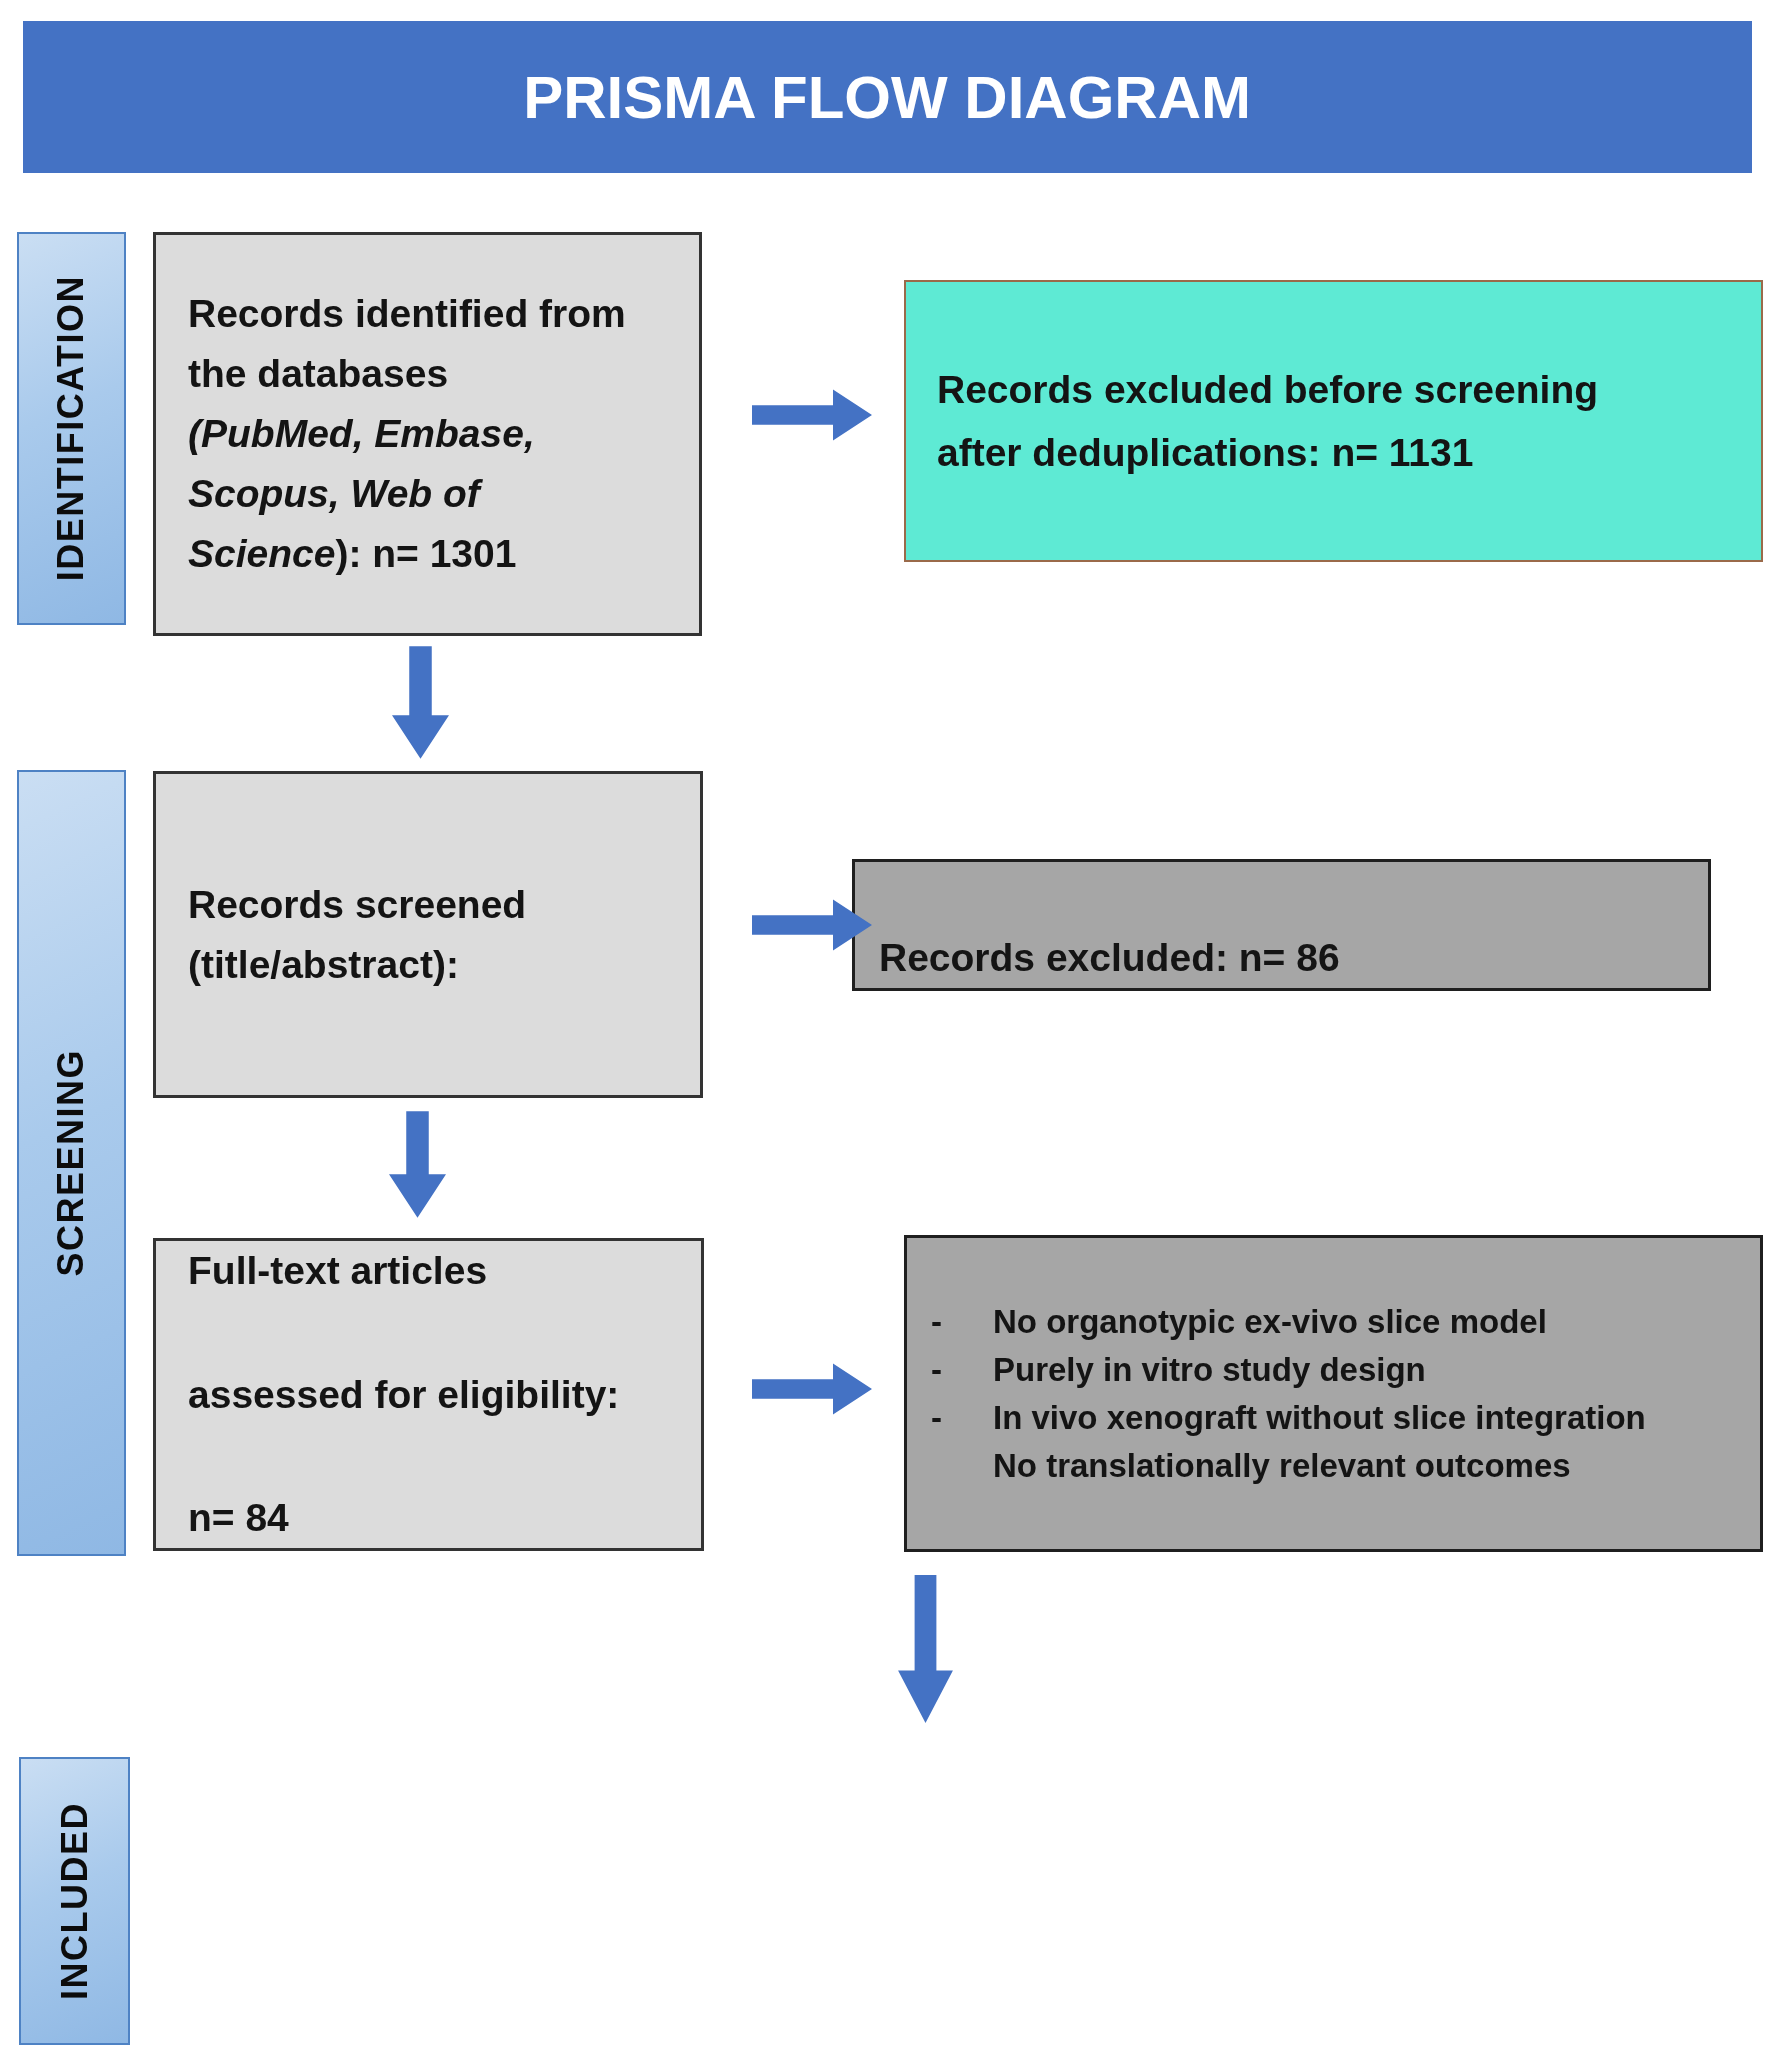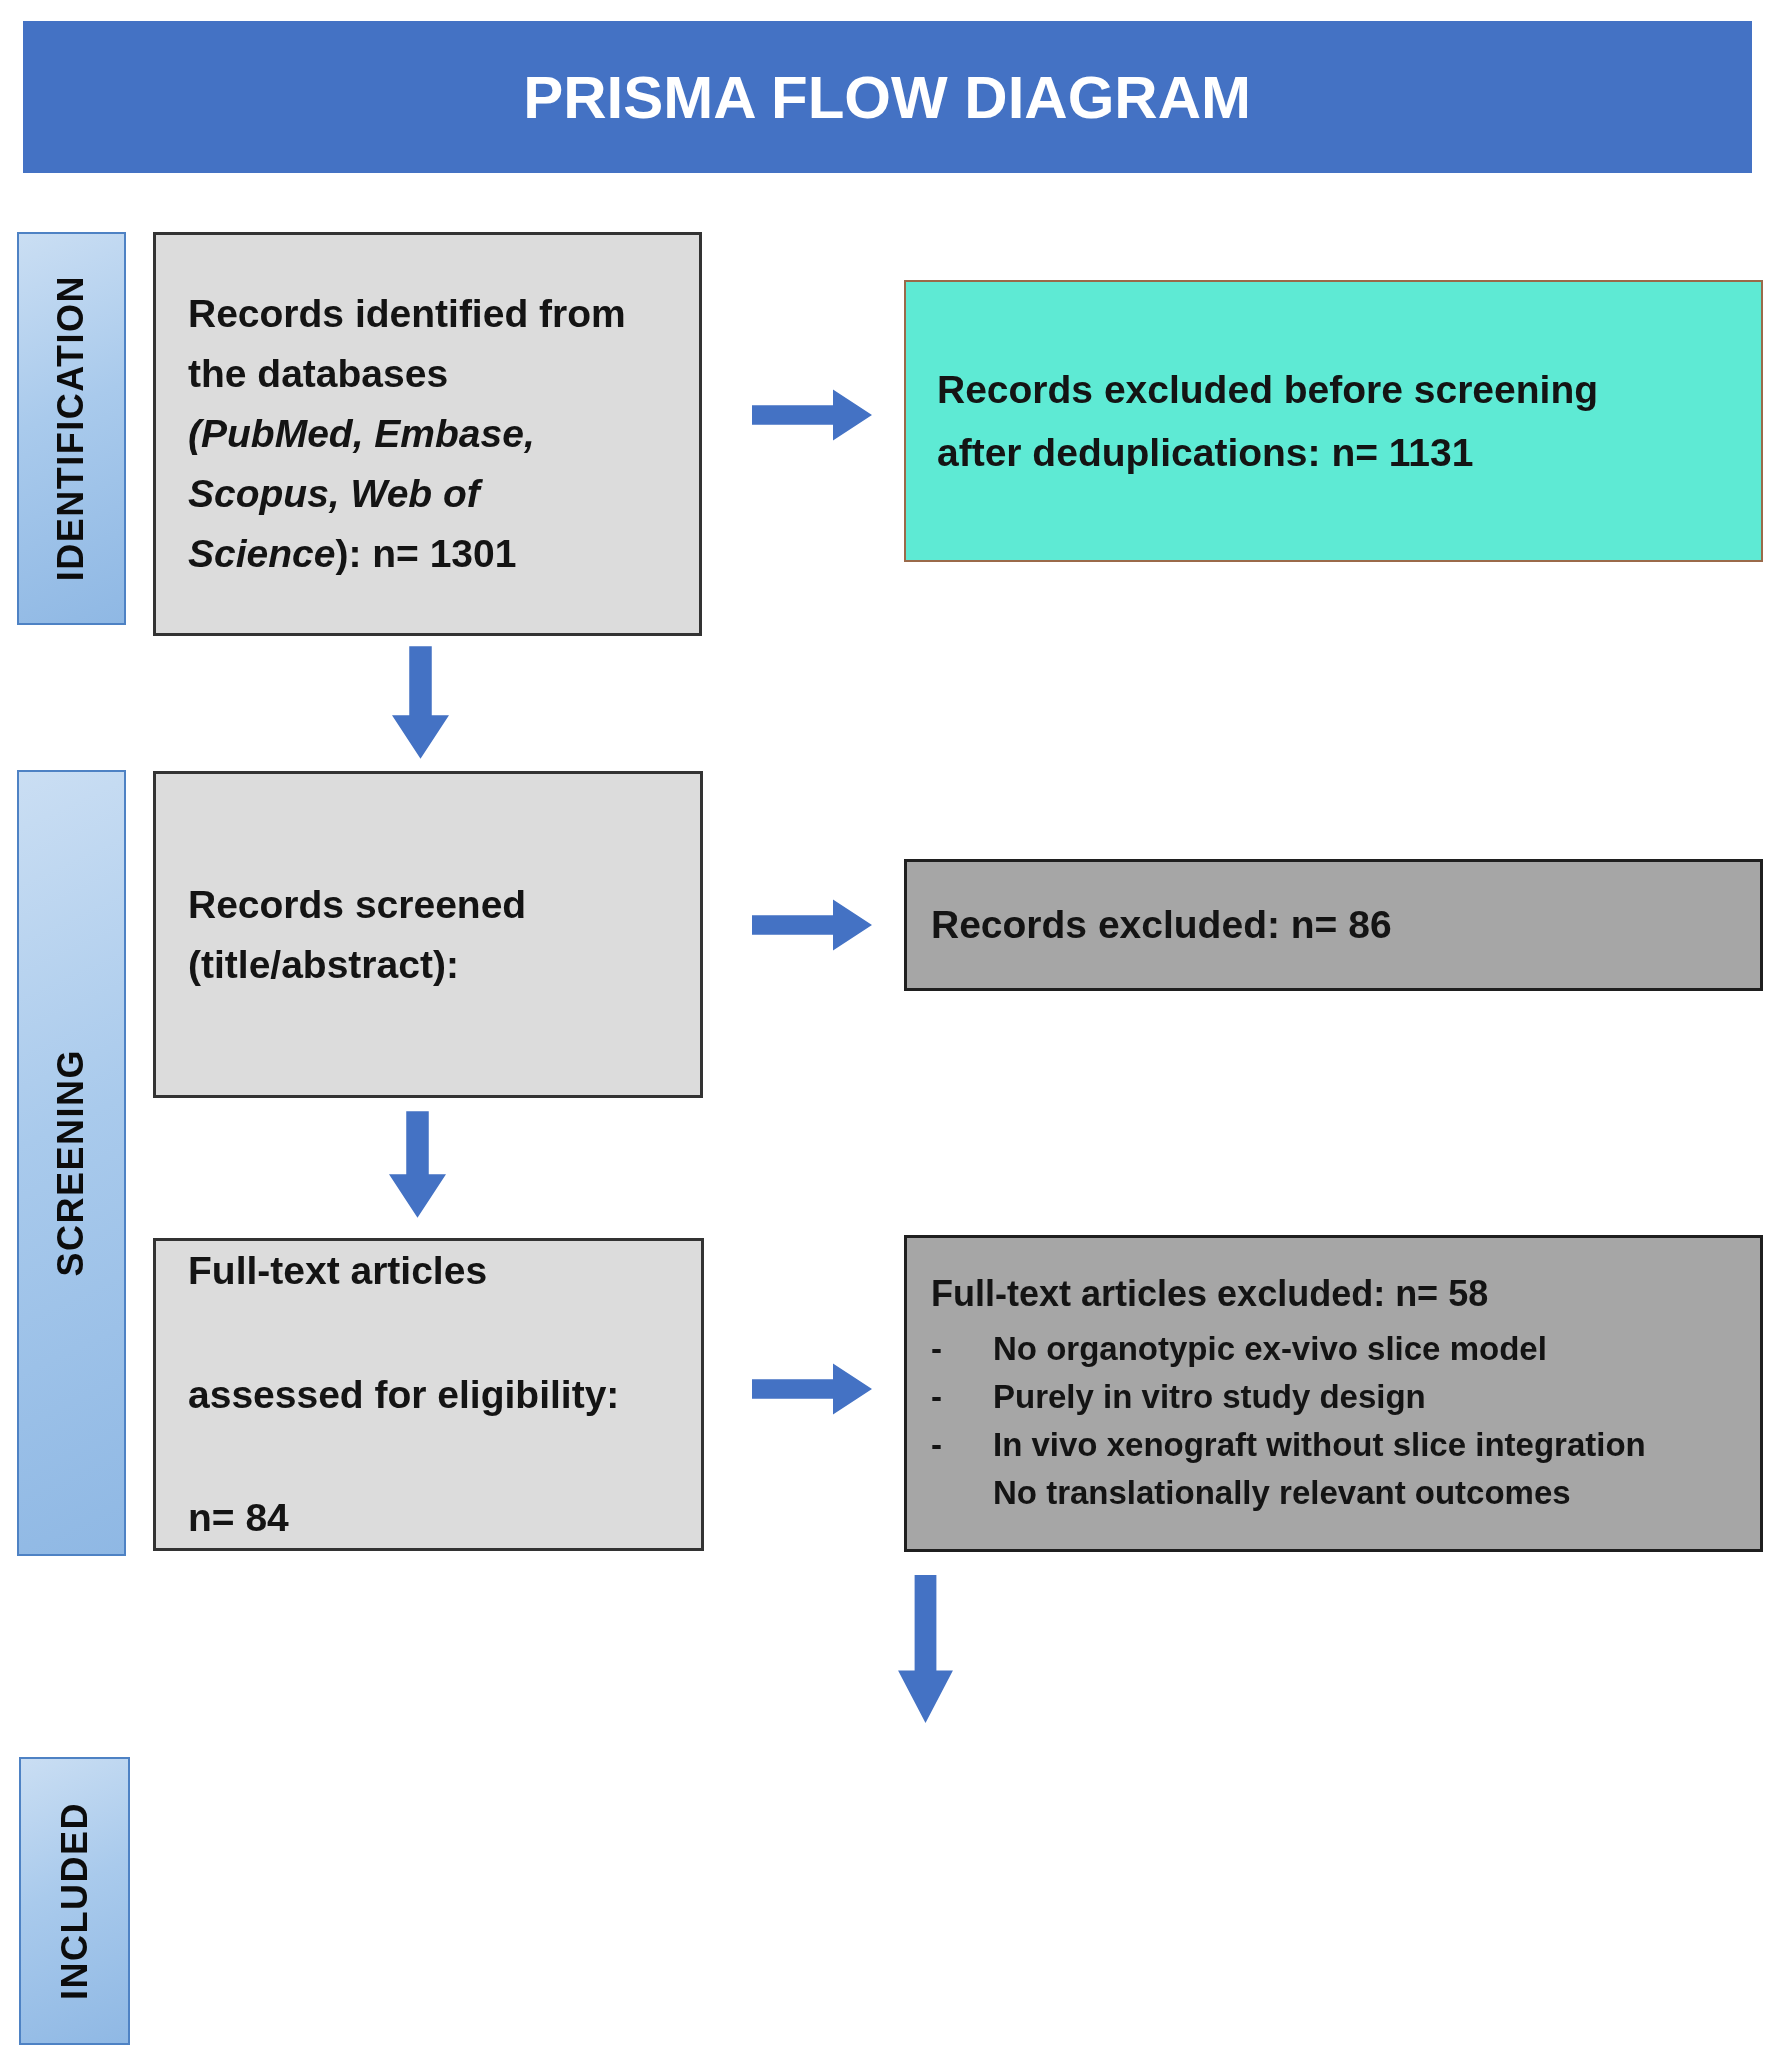--- a/index.html
+++ b/index.html
@@ -28,21 +28,21 @@
   .fbox .ln{display:block;font-weight:bold;font-size:39px;line-height:60px;white-space:nowrap;}
   .it{font-style:italic;}
 
   .box-identified{left:153px;top:232px;width:549px;height:404px;padding-left:32px;}
   .box-screened{left:153px;top:771px;width:550px;height:327px;padding-left:32px;}
   .box-fulltext{left:153px;top:1238px;width:551px;height:313px;padding-left:32px;justify-content:space-between;}
 
   .box-excl-before{left:904px;top:280px;width:859px;height:282px;padding-left:31px;
                    background:#5eead4;border:2.3px solid #9A6A4A;gap:6px;}
   .box-excl-before .ln{line-height:57px;}
-  .box-rec-excl{left:904px;top:859px;width:859px;height:132px;padding-left:24px;}
+  .box-rec-excl{left:852px;top:859px;width:859px;height:132px;padding-left:24px;justify-content:flex-end;}
   .box-ft-excl{left:904px;top:1235px;width:859px;height:317px;padding-left:24px;}
   .box-ft-excl .hd{font-weight:bold;font-size:36px;line-height:48px;margin-bottom:7.5px;white-space:nowrap;}
   .brow{display:flex;font-weight:bold;font-size:33px;line-height:48px;white-space:nowrap;}
   .brow .dash{width:62px;flex:0 0 62px;}
 
   .box-included{left:153px;top:1757px;width:1605px;height:286px;
                 align-items:center;justify-content:center;background:#DCDCDC;border:3.8px solid #2b2b2b;}
   .box-included .ln{font-size:47px;line-height:53px;}
 
   
@@ -97,21 +97,20 @@
     <span class="ln">Records excluded: n= 86</span>
   </div>
 
   <div class="fbox light box-fulltext">
     <span class="ln">Full-text articles</span>
     <span class="ln">assessed for eligibility:</span>
     <span class="ln">n= 84</span>
   </div>
 
   <div class="fbox dark box-ft-excl">
-    <span class="hd">Full-text articles excluded: n= 58</span>
     <div class="brow">
       <span class="dash">-</span>
       <span>No organotypic ex-vivo slice model</span>
     </div>
     <div class="brow">
       <span class="dash">-</span>
       <span>Purely in vitro study design</span>
     </div>
     <div class="brow">
       <span class="dash">-</span>

